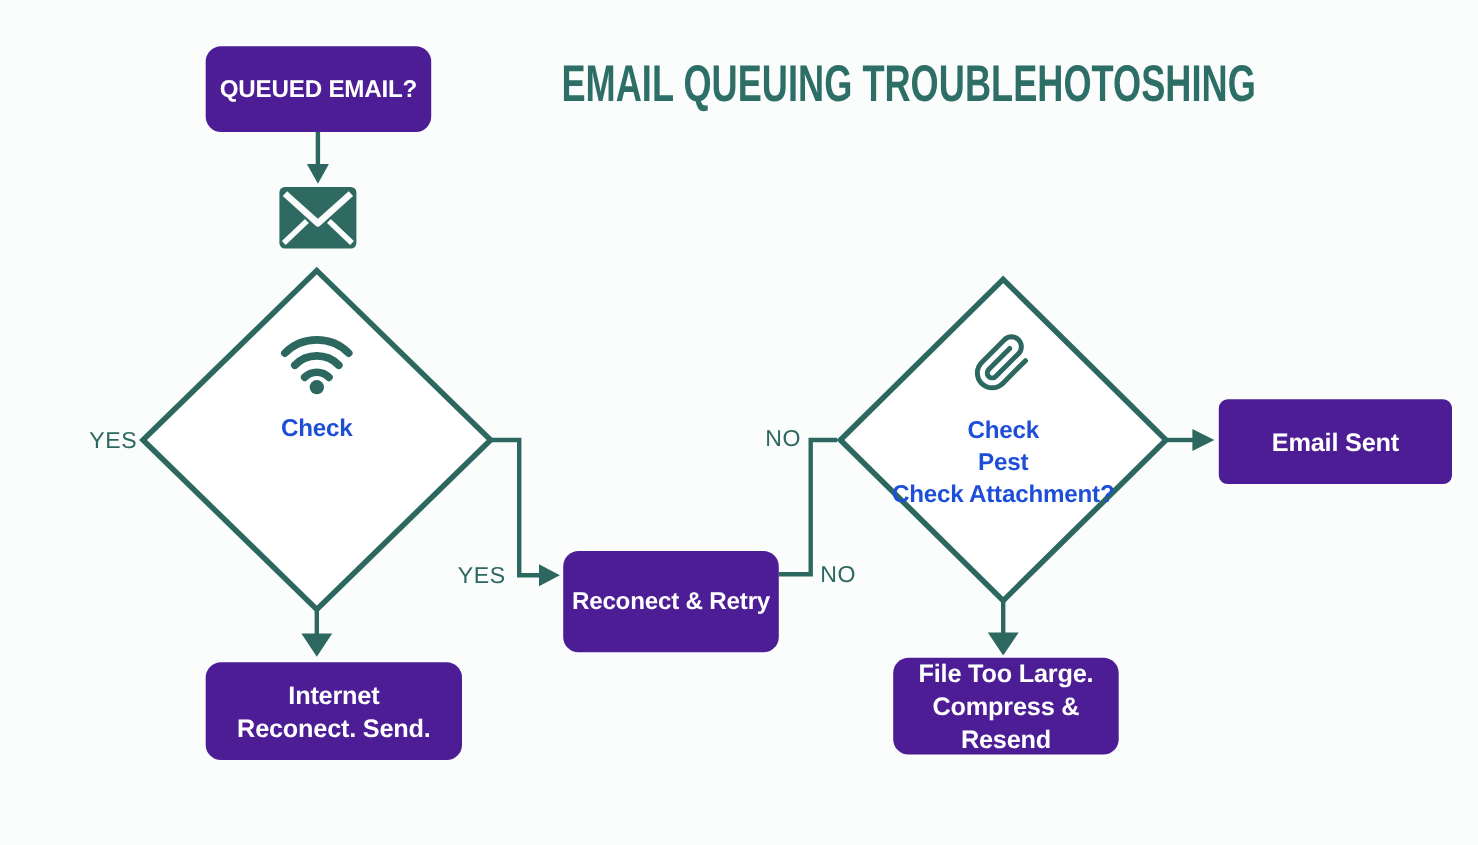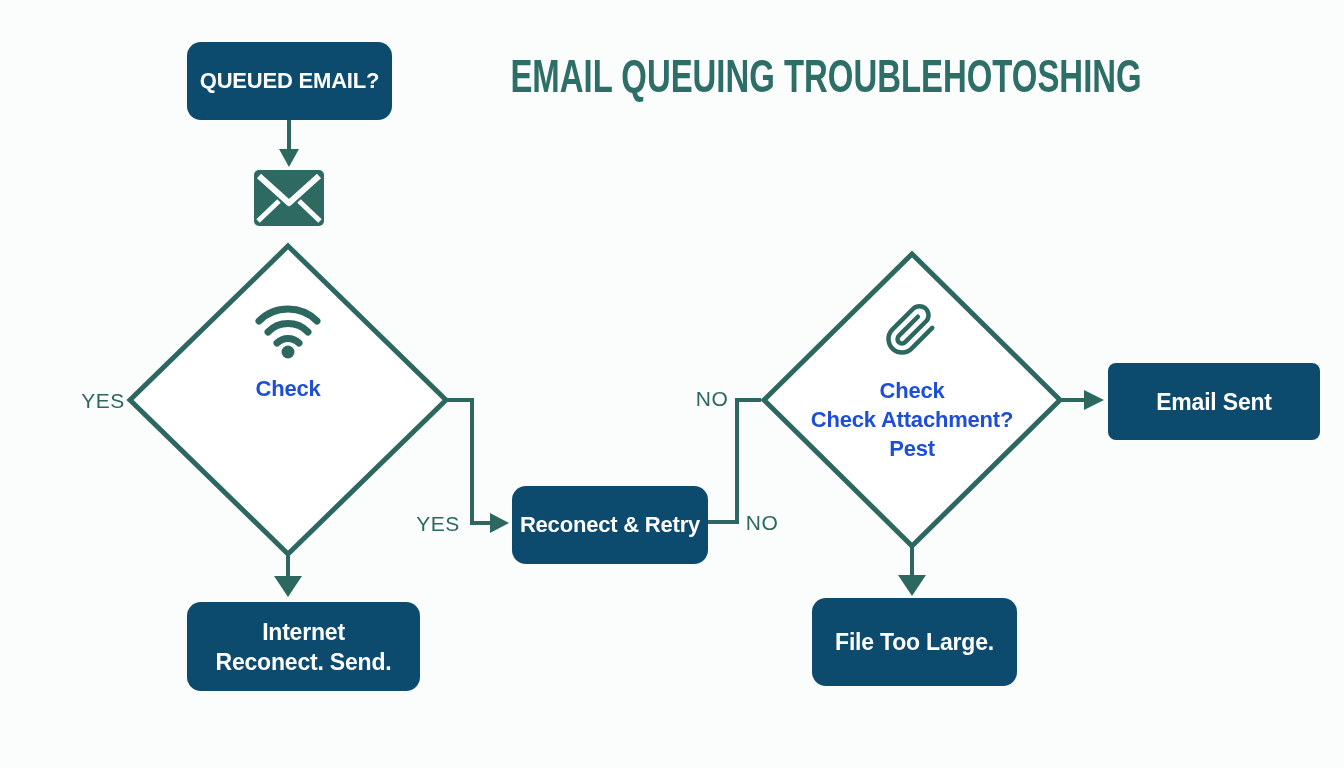--- a/index.html
+++ b/index.html
@@ -3,21 +3,21 @@
 <meta charset="utf-8">
 <style>
   html,body { margin:0; padding:0; }
   .stage {
     position:relative; width:1344px; height:768px;
     background:#fbfcfc; overflow:hidden;
     font-family:"Liberation Sans", sans-serif;
   }
   .layer { position:absolute; left:0; top:0; }
   .node {
-    position:absolute; background:#0c4a6e; color:#ffffff;
+    position:absolute; background:#4c1d95; color:#ffffff;
     border-radius:14px; display:flex; flex-direction:column;
     align-items:center; justify-content:center;
     font-weight:bold; text-align:center; letter-spacing:-0.2px;
   }
   .node .ln { display:block; }
   .diamond-text {
     position:absolute; color:#1d4ed8; font-weight:bold;
     text-align:center; font-size:22px; line-height:29px; letter-spacing:-0.2px;
   }
   .edge-label {
@@ -102,34 +102,35 @@
 
   <div class="edge-label" style="left:80px; top:389px; width:46px;">YES</div>
 
   <div class="node f23" style="left:187px; top:602px; width:233px; height:89px;">
     <span class="ln">Internet</span>
     <span class="ln">Reconect. Send.</span>
   </div>
 
   <div class="edge-label" style="left:414px; top:512px; width:48px;">YES</div>
 
-  <div class="node f22" style="left:512px; top:486px; width:196px; height:78px;text-align:right;">
+  <div class="node f22" style="left:512px; top:501px; width:196px; height:92px;text-align:right;">
     <span class="ln">Reconect &amp; Retry</span>
   </div>
 
   <div class="edge-label" style="left:692px; top:387px; width:40px;">NO</div>
   <div class="edge-label" style="left:742px; top:511px; width:40px;">NO</div>
 
   <div class="diamond-text" style="left:792px; top:376px; width:240px;">
     <span class="ln" style="display:block">Check</span>
+    <span class="ln" style="display:block">Pest</span>
     <span class="ln" style="display:block">Check Attachment?</span>
-    <span class="ln" style="display:block">Pest</span>
   </div>
 
   <div class="node f23" style="left:1108px; top:363px; width:212px; height:77px; border-radius:8px;">
     <span class="ln">Email Sent</span>
   </div>
 
   <div class="node f23" style="left:812px; top:598px; width:205px; height:88px;">
     <span class="ln">File Too Large.</span>
+    <span class="ln">Compress &amp; Resend</span>
   </div>
 
 </div>
 
 </body></html>

